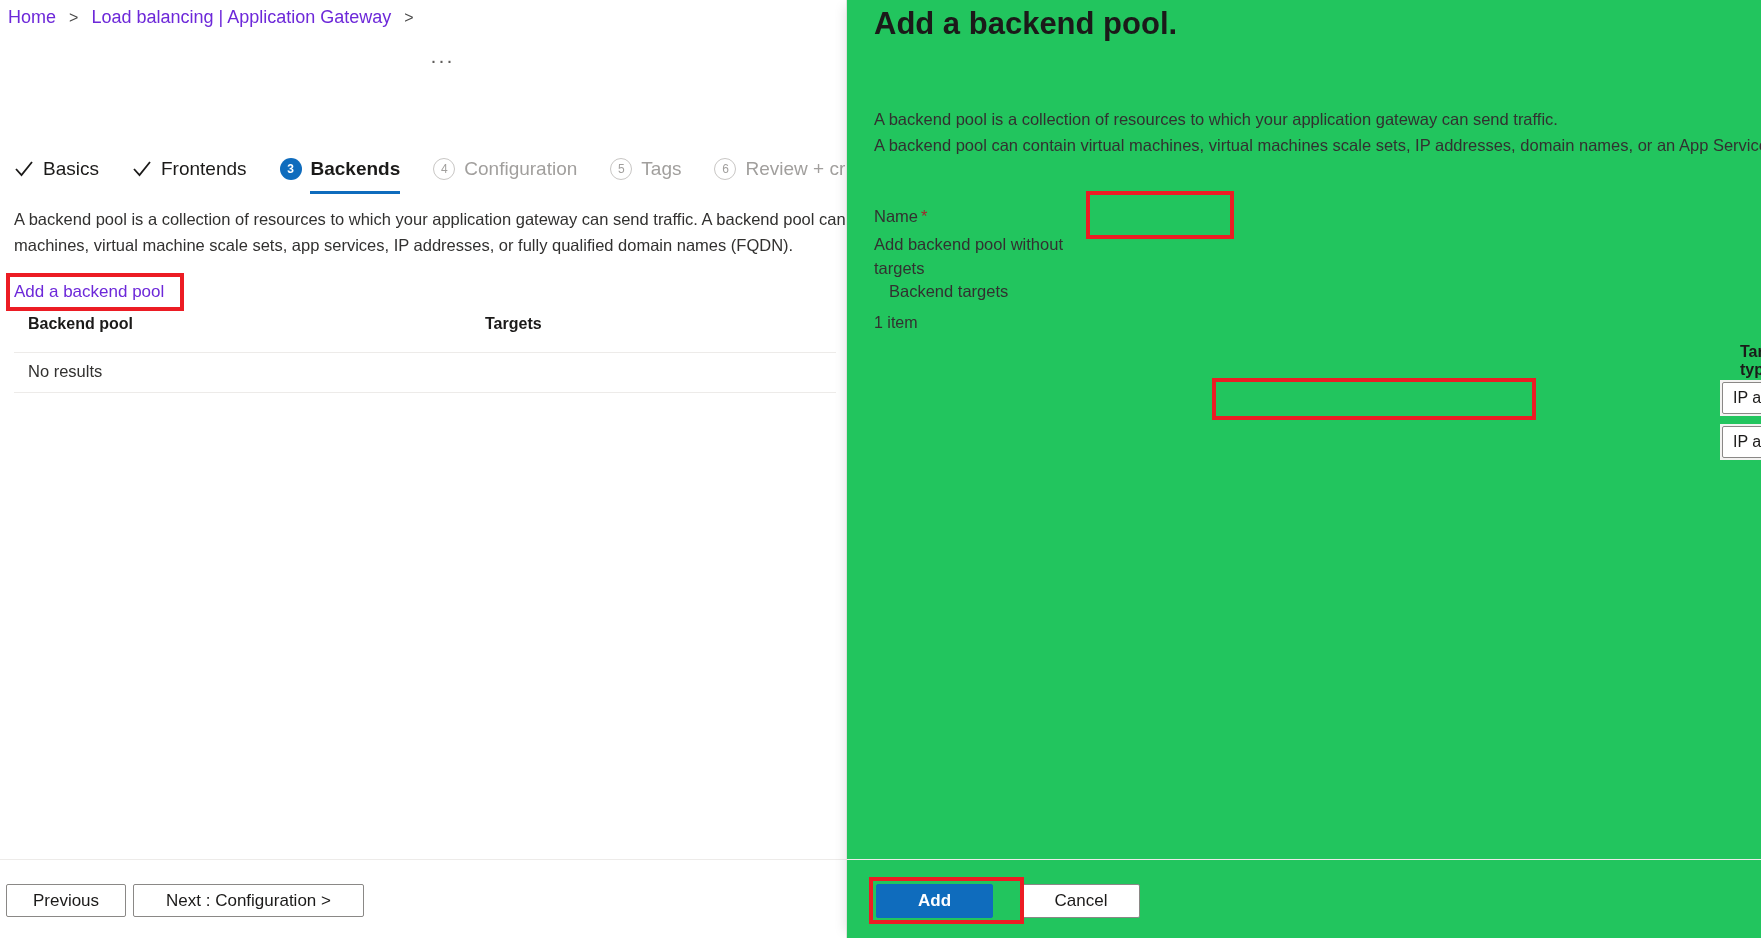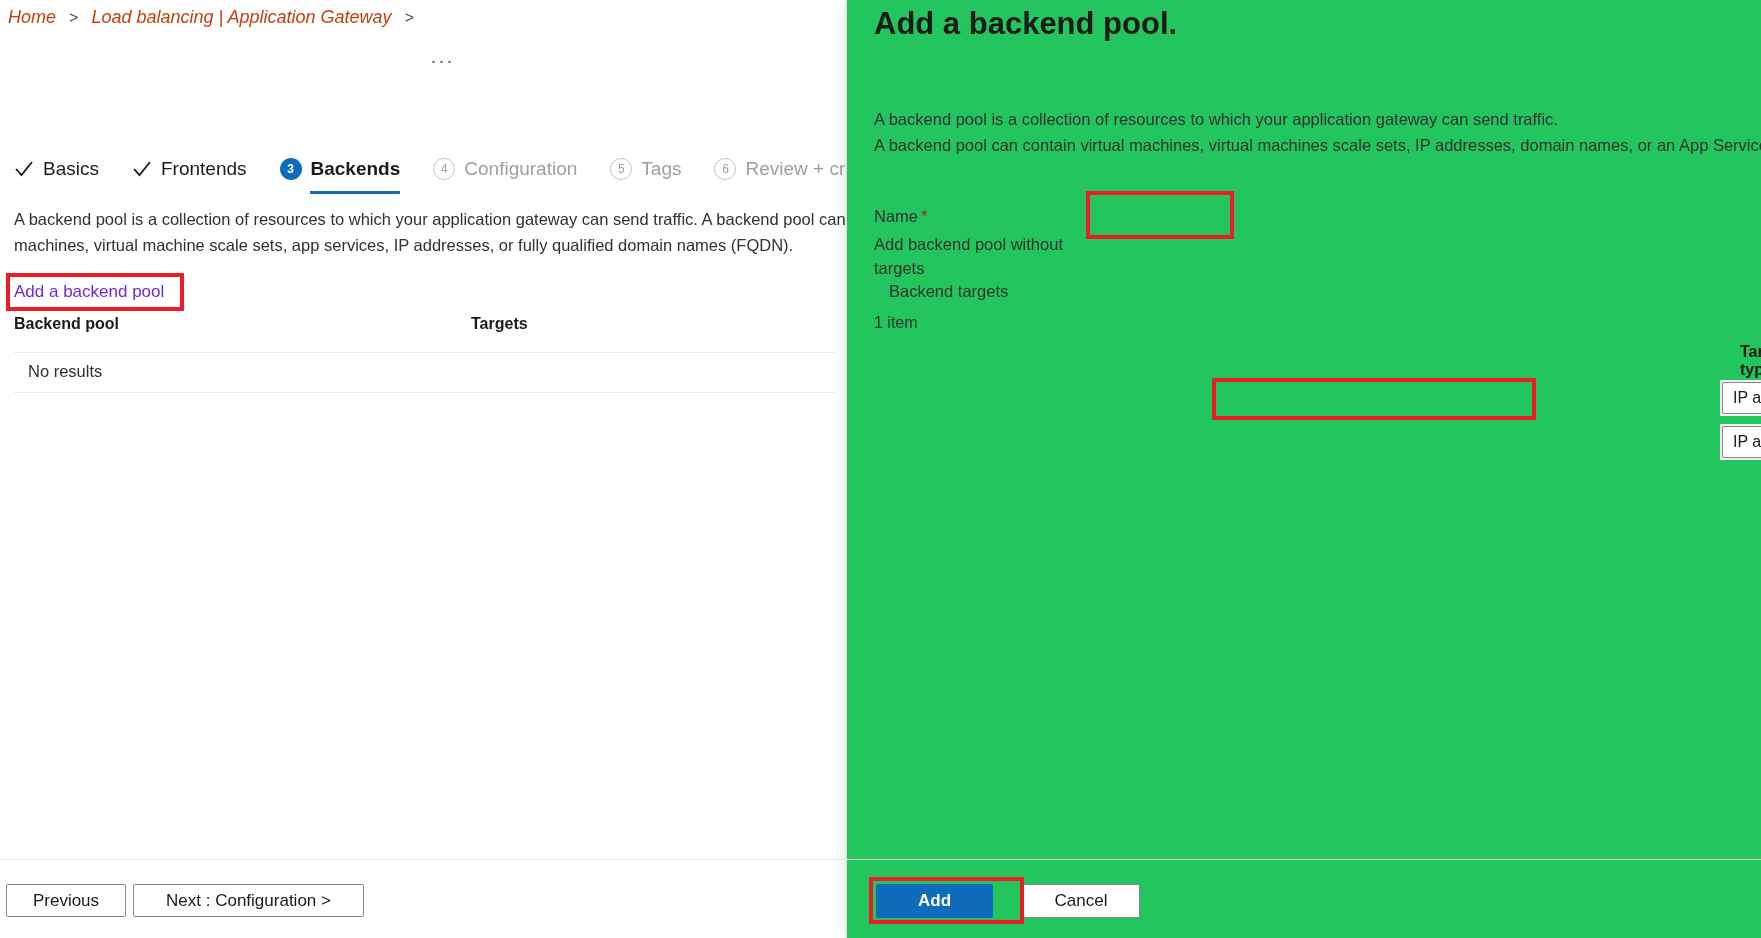--- a/index.html
+++ b/index.html
@@ -19,21 +19,21 @@
     width: 846px; height: 938px;
     background: #ffffff;
     overflow: hidden;
   }
 
   .breadcrumb {
     position: absolute; left: 8px; top: 4px;
     font-size: 18px; line-height: 26px;
     white-space: nowrap;
   }
-  .bc-link { color: #c2410c; cursor: pointer; font-style: italic; }
+  .bc-link { color: #6d28d9; cursor: pointer; }
   .bc-sep { color: #4a4a4a; margin: 0 8px; font-size: 16px; }
 
   .page-title {
     position: absolute; left: 6px; top: 40px;
     font-size: 33px; font-weight: 600; letter-spacing: -0.3px;
     color: #1b1a19; white-space: nowrap;
   }
   .ellipsis-btn {
     position: absolute; left: 430px; top: 48px;
     font-size: 21px; color: #605e5c; letter-spacing: 1px;
@@ -74,21 +74,21 @@
     color: #323130;
   }
 
   .add-link {
     position: absolute; left: 14px; top: 280px;
     font-size: 17px; color: #6d28d9; cursor: pointer;
     line-height: 24px;
   }
 
   .tbl-head {
-    position: absolute; left: 0; top: 315px;
+    position: absolute; left: 14px; top: 315px;
     width: 820px; height: 30px;
   }
   .th {
     position: absolute; font-size: 16px; font-weight: 600; color: #1b1a19;
   }
   .th.c1 { left: 14px; top: 0; }
   .th.c2 { left: 471px; top: 0; }
   .tbl-rule {
     position: absolute; left: 14px; top: 352px; width: 822px;
     height: 1px; background: #edebe9;

